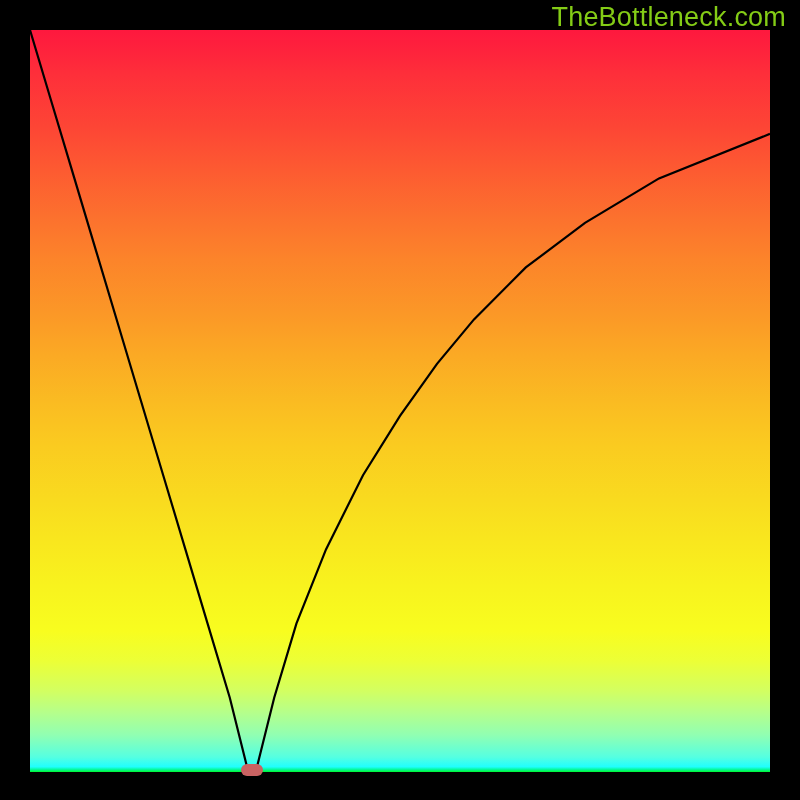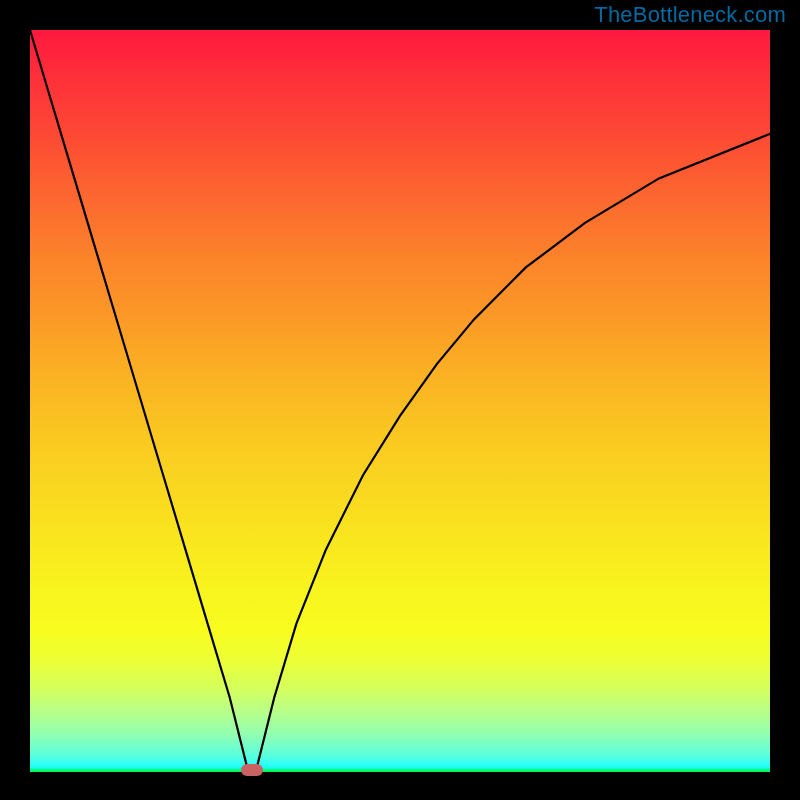--- a/index.html
+++ b/index.html
@@ -8,22 +8,22 @@
     height: 800px;
     background: #000;
     position: relative;
     overflow: hidden;
     font-family: Arial, Helvetica, sans-serif;
   }
   .watermark {
     position: absolute;
     top: 2px;
     right: 14px;
-    color: #0369a1;
-    font-size: 22px;
+    color: #84cc16;
+    font-size: 27px;
     font-weight: 500;
     letter-spacing: 0.2px;
     z-index: 10;
   }
   .plot-frame {
     position: absolute;
     left: 30px;
     top: 30px;
     width: 740px;
     height: 742px;

